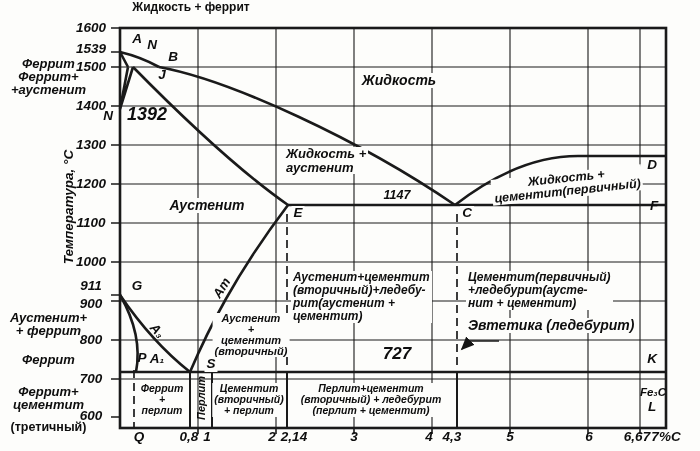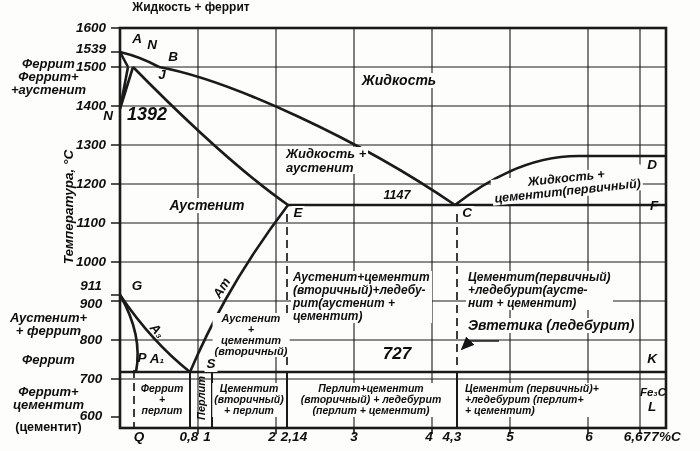--- a/index.html
+++ b/index.html
@@ -92,21 +92,21 @@
   <span class="lb xt c" style="left:666px;top:430px">7%С</span>
 
   <span class="lb ll" style="top:57px">Феррит</span>
   <span class="lb ll" style="top:70px">Феррит+</span>
   <span class="lb ll" style="top:83px">+аустенит</span>
   <span class="lb ll" style="top:311px">Аустенит+</span>
   <span class="lb ll" style="top:324px">+ феррит</span>
   <span class="lb ll" style="top:353px">Феррит</span>
   <span class="lb ll" style="top:385px">Феррит+</span>
   <span class="lb ll" style="top:398px">цементит</span>
-  <span class="lb ll up" style="top:421px;font-size:12.5px">(цементит)</span>
+  <span class="lb ll up" style="top:421px;font-size:12.5px">(третичный)</span>
 
   <span class="lb c bg" style="left:399px;top:73px;font-size:14px">Жидкость</span>
   <span class="lb bg" style="left:284px;top:147px;font-size:13px;line-height:1.05">Жидкость +
 аустенит</span>
   <span class="lb c bg" style="left:207px;top:198px;font-size:14px">Аустенит</span>
   <span class="lb bg" style="left:567px;top:172px;font-size:12.5px;line-height:1.05;text-align:center;transform:translateX(-50%) rotate(-6deg)">Жидкость +
 цементит(первичный)</span>
   <span class="lb bg" style="left:291px;top:271px;font-size:12px;line-height:1.09">Аустенит+цементит
 (вторичный)+ледебу-
 рит(аустенит +
@@ -122,23 +122,20 @@
   <span class="lb c bg" style="left:162px;top:383px;font-size:10.5px;line-height:1.06">Феррит
 +
 перлит</span>
   <span class="lb" style="left:201px;top:398px;transform:translate(-50%,-50%) rotate(-90deg);font-size:11px;white-space:nowrap">Перлит</span>
   <span class="lb c bg" style="left:249px;top:383px;font-size:10.5px;line-height:1.07">Цементит
 (вторичный)
 + перлит</span>
   <span class="lb c bg" style="left:371px;top:383px;font-size:10.5px;line-height:1.07">Перлит+цементит
 (вторичный) + ледебурит
 (перлит + цементит)</span>
-  <span class="lb bg" style="left:463px;top:383px;font-size:10.5px;line-height:1.07">Цементит (первичный)+
-+ледебурит (перлит+
-+ цементит)</span>
 
   <span class="lb c" style="left:397px;top:189px;font-size:12.5px">1147</span>
   <span class="lb c" style="left:397px;top:345px;font-size:17px">727</span>
   <span class="lb c" style="left:147px;top:105px;font-size:18px">1392</span>
 
   <span class="lb c pt" style="left:137px;top:32px">A</span>
   <span class="lb c pt" style="left:152px;top:38px">N</span>
   <span class="lb c pt" style="left:173px;top:50px">B</span>
   <span class="lb c pt" style="left:162px;top:68px">J</span>
   <span class="lb c pt" style="left:108px;top:109px">N</span>

